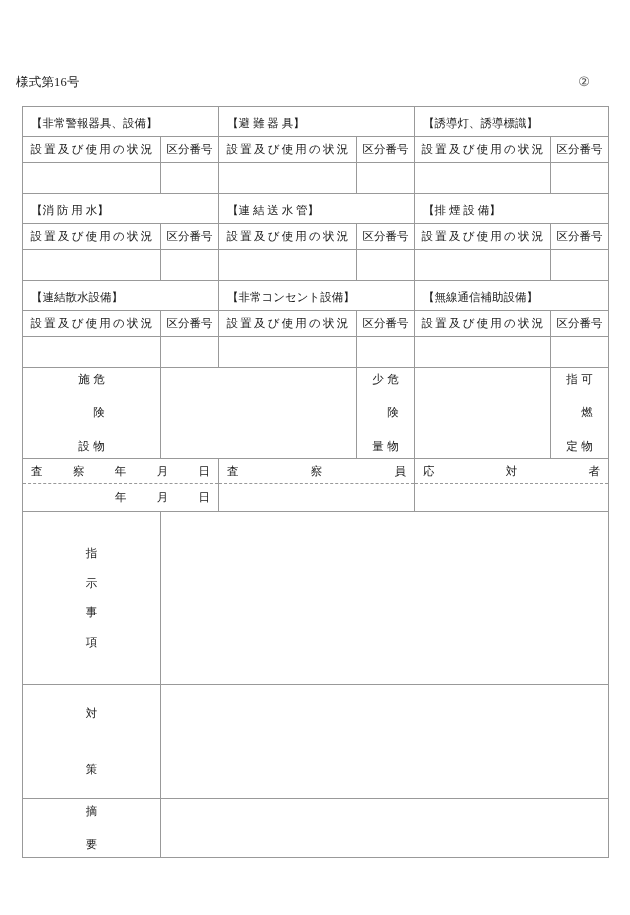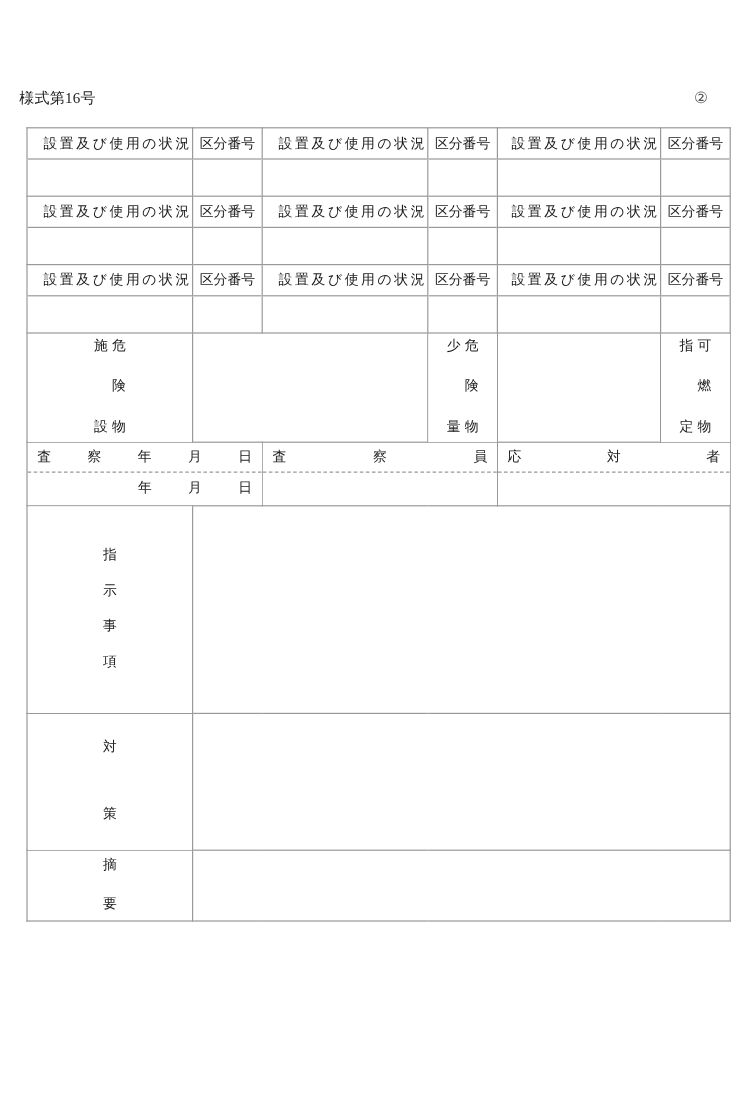--- a/index.html
+++ b/index.html
@@ -83,21 +83,21 @@
     white-space: nowrap;
   }
   .eq-sub.spread {
     letter-spacing: 2.2px;
     padding-left: 2px !important;
   }
   .eq-blank {
     height: 30px;
   }
   
-  .vdiv-left { border-right: 1px solid #999 !important; text-align: right; }
+  .vdiv-left { border-right: 1px solid #999 !important; }
   
   .grp-sep { border-left: 1px solid #999 !important; }
 
   
   .hz-label {
     width: 40px;
     height: 90px;
     position: relative;
     vertical-align: top !important;
   }
@@ -201,53 +201,68 @@
       <col style="width:138px">
         <col style="width:58px">
       <col style="width:138px">
         <col style="width:58px">
       <col style="width:136px">
         <col style="width:58px">
     </colgroup>
     <tbody>
 
       <tr>
+        <td class="eq-title" colspan="2">【非常警報器具、設備】</td>
+        <td class="eq-title grp-sep" colspan="2">【避 難 器 具】</td>
+        <td class="eq-title grp-sep" colspan="2">【誘導灯、誘導標識】</td>
+      </tr>
+      <tr>
         <td class="eq-sub spread vdiv-left">設置及び使用の状況</td>
         <td class="eq-sub">区分番号</td>
         <td class="eq-sub spread vdiv-left grp-sep">設置及び使用の状況</td>
         <td class="eq-sub">区分番号</td>
         <td class="eq-sub spread vdiv-left grp-sep">設置及び使用の状況</td>
         <td class="eq-sub">区分番号</td>
       </tr>
       <tr>
         <td class="eq-blank"></td>
         <td class="eq-blank"></td>
         <td class="eq-blank grp-sep"></td>
         <td class="eq-blank"></td>
         <td class="eq-blank grp-sep"></td>
         <td class="eq-blank"></td>
       </tr>
 
       <tr>
+        <td class="eq-title" colspan="2">【消 防 用 水】</td>
+        <td class="eq-title grp-sep" colspan="2">【連 結 送 水 管】</td>
+        <td class="eq-title grp-sep" colspan="2">【排 煙 設 備】</td>
+      </tr>
+      <tr>
         <td class="eq-sub spread vdiv-left">設置及び使用の状況</td>
         <td class="eq-sub">区分番号</td>
         <td class="eq-sub spread vdiv-left grp-sep">設置及び使用の状況</td>
         <td class="eq-sub">区分番号</td>
         <td class="eq-sub spread vdiv-left grp-sep">設置及び使用の状況</td>
         <td class="eq-sub">区分番号</td>
       </tr>
       <tr>
         <td class="eq-blank"></td>
         <td class="eq-blank"></td>
         <td class="eq-blank grp-sep"></td>
         <td class="eq-blank"></td>
         <td class="eq-blank grp-sep"></td>
         <td class="eq-blank"></td>
       </tr>
 
+      <tr>
+        <td class="eq-title" colspan="2">【連結散水設備】</td>
+        <td class="eq-title grp-sep" colspan="2">【非常コンセント設備】</td>
+        <td class="eq-title grp-sep" colspan="2">【無線通信補助設備】</td>
+      </tr>
       <tr>
         <td class="eq-sub spread vdiv-left">設置及び使用の状況</td>
         <td class="eq-sub">区分番号</td>
         <td class="eq-sub spread vdiv-left grp-sep">設置及び使用の状況</td>
         <td class="eq-sub">区分番号</td>
         <td class="eq-sub spread vdiv-left grp-sep">設置及び使用の状況</td>
         <td class="eq-sub">区分番号</td>
       </tr>
       <tr>
         <td class="eq-blank"></td>

